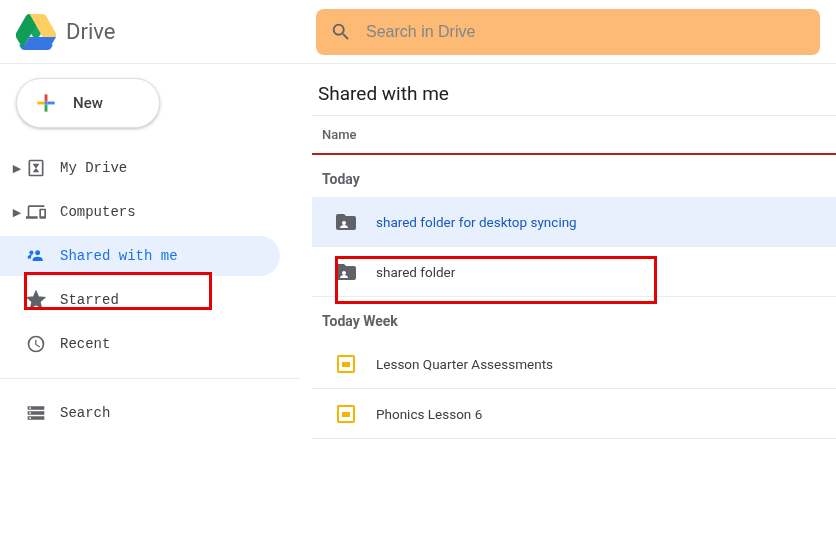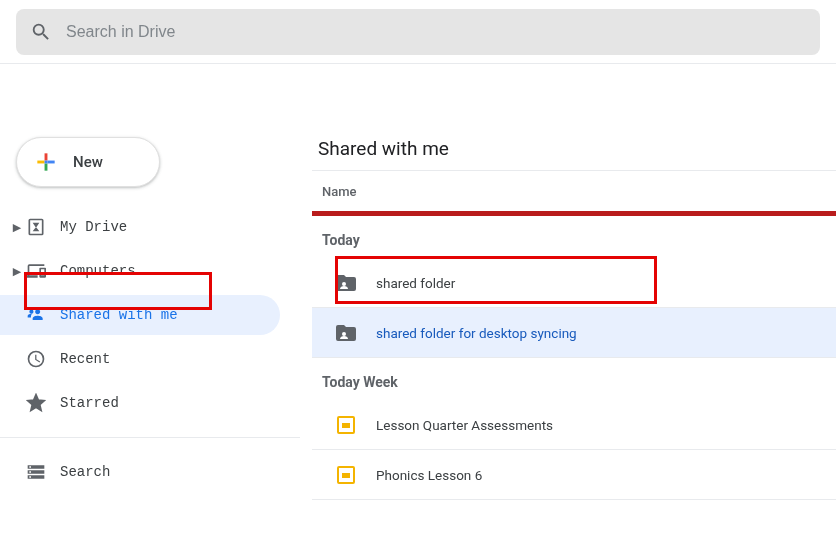--- a/index.html
+++ b/index.html
@@ -28,21 +28,21 @@
       width: 40px;
       height: 40px;
     }
     .logo-text {
       font-size: 22px;
       color: #5f6368;
     }
     .search-bar {
       flex: 1;
       height: 46px;
-      background: #e5e5e5;
+      background: #fdba74;
       border-radius: 8px;
       display: flex;
       align-items: center;
       padding: 0 14px;
       gap: 14px;
     }
     .search-icon {
       color: #5f6368;
     }
     .search-input {
@@ -52,21 +52,20 @@
       font-size: 16px;
       color: #5f6368;
       outline: none;
     }
     .search-input::placeholder {
       color: #80868b;
     }
     .body {
       display: flex;
       height: calc(555px - 64px);
-      align-items: center;
     }
     .sidebar {
       width: 300px;
       padding-top: 14px;
       display: flex;
       flex-direction: column;
     }
     .new-button {
       margin-left: 16px;
       margin-bottom: 16px;
@@ -143,22 +142,22 @@
       flex-direction: column;
       padding-left: 12px;
     }
     .page-title {
       font-size: 19px;
       color: #202124;
       padding: 18px 0 10px 6px;
     }
     .col-header-row {
       border-top: 1px solid #e8eaed;
-      border-bottom: 5px solid #b91c1c;
-      height: 46px;
+      border-bottom: 2px solid #b91c1c;
+      height: 40px;
       display: flex;
       align-items: center;
       padding-left: 10px;
       font-size: 13px;
       color: #5f6368;
       font-weight: 500;
     }
     .group-header {
       padding: 16px 0 10px 10px;
       font-size: 14px;
@@ -199,20 +198,37 @@
       position: absolute;
       left: 3px; right: 3px;
       top: 5px; height: 5px;
       background: #f4b400;
     }
   </style>
 </head>
 <body>
 
 <div class="header">
+  <div class="logo-section">
+    <svg class="drive-logo" viewBox="0 0 87 78">
+      <path d="M6.6 66.85 L10.5 73.6 Q13 78 18 78 L69 78 Q74 78 76.5 73.6 L80.4 66.85 L43.5 66.85 Z" fill="#3777e3"></path>
+      <path d="M43.5 0 L29 0 Q24 0 21.5 4.4 L0.7 40.4 Q-1.8 44.8 0.7 49.2 L6.6 59.4 L43.5 0 Z" fill="#0f9d58"></path>
+      <path d="M43.5 0 L58 0 Q63 0 65.5 4.4 L86.3 40.4 Q88.8 44.8 86.3 49.2 L80.4 59.4 L43.5 0 Z" fill="#ffcf63"></path>
+      <path d="M43.5 0 L25 30 L43.5 60 L62 30 Z" fill="#11a861"></path>
+      <path d="M6.6 66.85 L6.6 59.4 L25 30 L43.5 60 L24 60 Z" fill="#0d904f" opacity="0"></path>
+      <polygon points="6.6,66.85 43.5,66.85 62,36 25,36" fill="#3777e3" opacity="0"></polygon>
+      <polygon points="29,0 58,0 80.4,38 62,38 43.5,8" fill="#ffcf63" opacity="0"></polygon>
+      <polygon points="6.6,66.85 80.4,66.85 68,45 19,45" fill="#3777e3" opacity="0"></polygon>
+
+      <polygon points="29,0 58,0 87,50 58,50" fill="#ffcf63"></polygon>
+      <polygon points="29,0 0,50 14.5,75 43.5,25" fill="#0f9d58"></polygon>
+      <polygon points="14.5,75 72.5,75 87,50 29,50" fill="#3777e3"></polygon>
+    </svg>
+    <span class="logo-text">Drive</span>
+  </div>
   <div class="search-bar">
     <svg class="search-icon" width="22" height="22" viewBox="0 0 24 24">
       <path fill="currentColor" d="M15.5 14h-.79l-.28-.27A6.471 6.471 0 0016 9.5 6.5 6.5 0 109.5 16c1.61 0 3.09-.59 4.23-1.57l.27.28v.79l5 4.99L20.49 19l-4.99-5zm-6 0C7.01 14 5 11.99 5 9.5S7.01 5 9.5 5 14 7.01 14 9.5 11.99 14 9.5 14z"></path>
     </svg>
     <input class="search-input" type="text" placeholder="Search in Drive" style="">
   </div>
 </div>
 
 <div class="body">
   <div class="sidebar">
@@ -251,32 +267,32 @@
           <span class="nav-icon">
             <svg width="20" height="20" viewBox="0 0 24 24">
               <path fill="currentColor" d="M15 8c0-1.66-1.34-3-3-3S9 6.34 9 8s1.34 3 3 3 3-1.34 3-3zm-3 5c-2 0-6 1-6 3v2h12v-2c0-2-4-3-6-3zM7 8a2.5 2.5 0 10-5 0 2.5 2.5 0 005 0zM4.5 10.5c-1.67 0-4.5.83-4.5 2.5V15h4v-1.5c0-.9.4-1.7 1-2.3-.2-.05-.35-.2-.5-.2z" transform="translate(2,0)"></path>
             </svg>
           </span>
           <span class="nav-label">Shared with me</span>
         </div>
         <div class="nav-item no-chevron">
           <span class="nav-icon">
             <svg width="20" height="20" viewBox="0 0 24 24">
+              <path fill="currentColor" d="M12 17.27L18.18 21l-1.64-7.03L22 9.24l-7.19-.61L12 2 9.19 8.63 2 9.24l5.46 4.73L5.82 21 12 17.27z" stroke="currentColor" stroke-width="2"></path>
+            </svg>
+          </span>
+          <span class="nav-label">Starred</span>
+        </div>
+        <div class="nav-item no-chevron">
+          <span class="nav-icon">
+            <svg width="20" height="20" viewBox="0 0 24 24">
               <path fill="currentColor" d="M12 2a10 10 0 100 20 10 10 0 000-20zm0 18a8 8 0 110-16 8 8 0 010 16zm.5-13H11v6l5.25 3.15.75-1.23-4.5-2.67V7z"></path>
             </svg>
           </span>
           <span class="nav-label">Recent</span>
-        </div>
-        <div class="nav-item no-chevron">
-          <span class="nav-icon">
-            <svg width="20" height="20" viewBox="0 0 24 24">
-              <path fill="currentColor" d="M12 17.27L18.18 21l-1.64-7.03L22 9.24l-7.19-.61L12 2 9.19 8.63 2 9.24l5.46 4.73L5.82 21 12 17.27z" stroke="currentColor" stroke-width="2"></path>
-            </svg>
-          </span>
-          <span class="nav-label">Starred</span>
         </div>
       </div>
 
     <div class="divider"></div>
 
     <div class="nav-item no-chevron">
       <span class="nav-icon">
         <svg width="20" height="20" viewBox="0 0 24 24">
             <path fill="currentColor" d="M2 20h20v-4H2v4zm2-3h2v2H4v-2zM2 4v4h20V4H2zm4 3H4V5h2v2zm-4 7h20v-4H2v4zm2-3h2v2H4v-2z"></path>
           </svg>
@@ -285,40 +301,40 @@
     </div>
   </div>
 
   <div class="main">
     <div class="page-title">Shared with me</div>
     <div class="col-header-row">
       <span>Name</span>
     </div>
     <div id="groups-container">
         <div class="group-header">Today</div>
+        <div class="file-row selected" style="position: relative;">
+          <span class="file-icon">
+            <svg width="24" height="24" viewBox="0 0 24 24">
+              <path fill="#5f6368" d="M10 4H4a2 2 0 00-2 2v12a2 2 0 002 2h16a2 2 0 002-2V8a2 2 0 00-2-2h-8l-2-2z"></path>
+              <circle cx="10" cy="13" r="2" fill="#fff"></circle>
+              <path fill="#fff" d="M6 18c0-2 2-3 4-3s4 1 4 3H6z"></path>
+            </svg>
+          </span>
+          <span class="file-name">shared folder for desktop syncing</span>
+        </div>
         <div class="file-row">
           <span class="file-icon">
             <svg width="24" height="24" viewBox="0 0 24 24">
               <path fill="#5f6368" d="M10 4H4a2 2 0 00-2 2v12a2 2 0 002 2h16a2 2 0 002-2V8a2 2 0 00-2-2h-8l-2-2z"></path>
               <circle cx="10" cy="13" r="2" fill="#fff"></circle>
               <path fill="#fff" d="M6 18c0-2 2-3 4-3s4 1 4 3H6z"></path>
             </svg>
           </span>
           <span class="file-name">shared folder</span>
         </div>
-        <div class="file-row selected" style="position: relative;">
-          <span class="file-icon">
-            <svg width="24" height="24" viewBox="0 0 24 24">
-              <path fill="#5f6368" d="M10 4H4a2 2 0 00-2 2v12a2 2 0 002 2h16a2 2 0 002-2V8a2 2 0 00-2-2h-8l-2-2z"></path>
-              <circle cx="10" cy="13" r="2" fill="#fff"></circle>
-              <path fill="#fff" d="M6 18c0-2 2-3 4-3s4 1 4 3H6z"></path>
-            </svg>
-          </span>
-          <span class="file-name">shared folder for desktop syncing</span>
-        </div>
         <div class="group-header">Today Week</div>
         <div class="file-row">
           <span class="file-icon">
             <div class="slides-icon"></div>
           </span>
           <span class="file-name">Lesson Quarter Assessments</span>
         </div>
         <div class="file-row">
           <span class="file-icon">
             <div class="slides-icon"></div>

